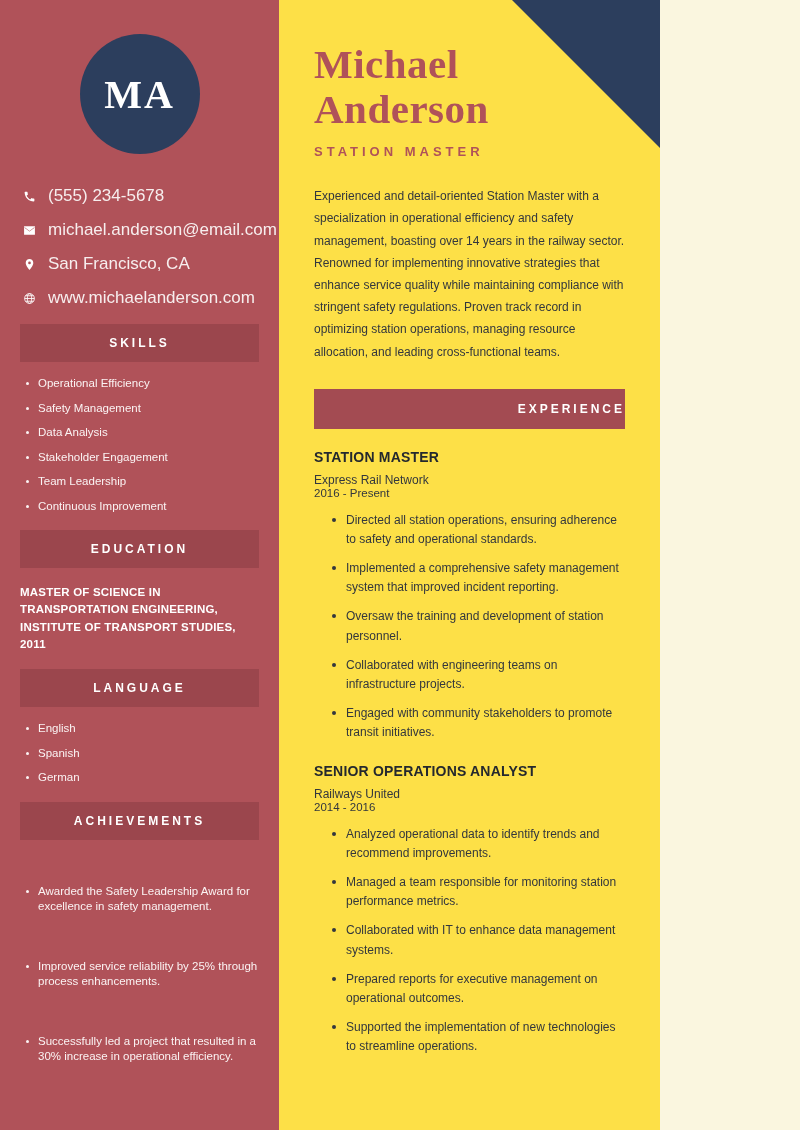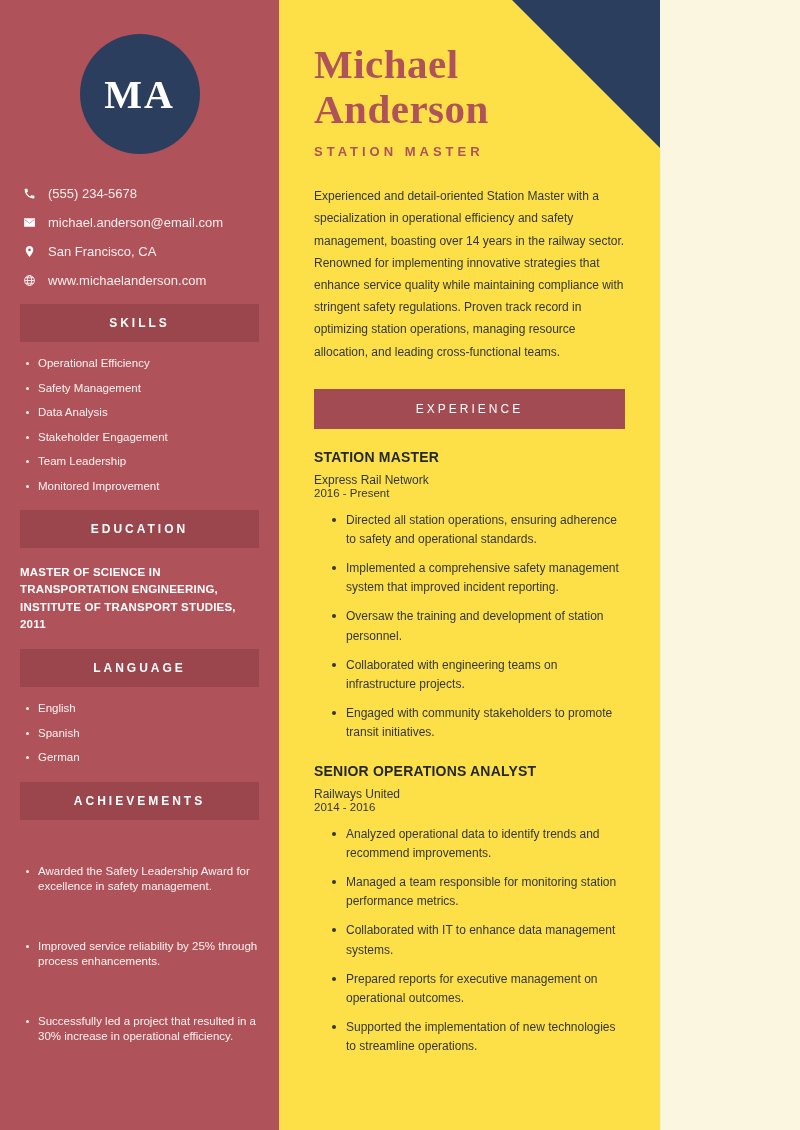--- a/index.html
+++ b/index.html
@@ -52,21 +52,21 @@
   }
 
   .contact-list {
     margin: 32px 0 0 0;
     padding: 0 20px 0 18px;
   }
   .contact-row {
     display: flex;
     align-items: center;
     margin-bottom: 14px;
-    font-size: 13px;
+    font-size: 17px;
     color: #f7eeee;
   }
   .contact-icon {
     width: 22px;
     min-width: 22px;
     display: inline-flex;
     align-items: center;
     justify-content: center;
     margin-right: 8px;
   }
@@ -163,23 +163,23 @@
     font-size: 12px;
     line-height: 1.85;
     color: #33373d;
     max-width: 455px;
   }
 
   .main-heading {
     background: #a34b52;
     color: #ffffff;
     font-size: 12px;
-    font-weight: normal;
+    font-weight: bold;
     letter-spacing: 3px;
-    text-align: center;
+    text-align: right;
     padding: 13px 0;
     margin-top: 26px;
   }
 
   .job-role {
     margin-top: 20px;
     font-size: 14px;
     font-weight: bold;
     color: #24282e;
     letter-spacing: 0.2px;
@@ -270,21 +270,21 @@
 
     </div>
 
     <div class="side-heading">SKILLS</div>
     <ul class="side-list">
       <li>Operational Efficiency</li>
       <li>Safety Management</li>
       <li>Data Analysis</li>
       <li>Stakeholder Engagement</li>
       <li>Team Leadership</li>
-      <li>Monitored Improvement</li>
+      <li>Continuous Improvement</li>
     </ul>
 
     <div class="side-heading">EDUCATION</div>
     <div class="edu-block">MASTER OF SCIENCE IN TRANSPORTATION ENGINEERING, INSTITUTE OF TRANSPORT STUDIES, 2011</div>
 
     <div class="side-heading">LANGUAGE</div>
     <ul class="side-list">
       <li>English</li>
       <li>Spanish</li>
       <li>German</li>

